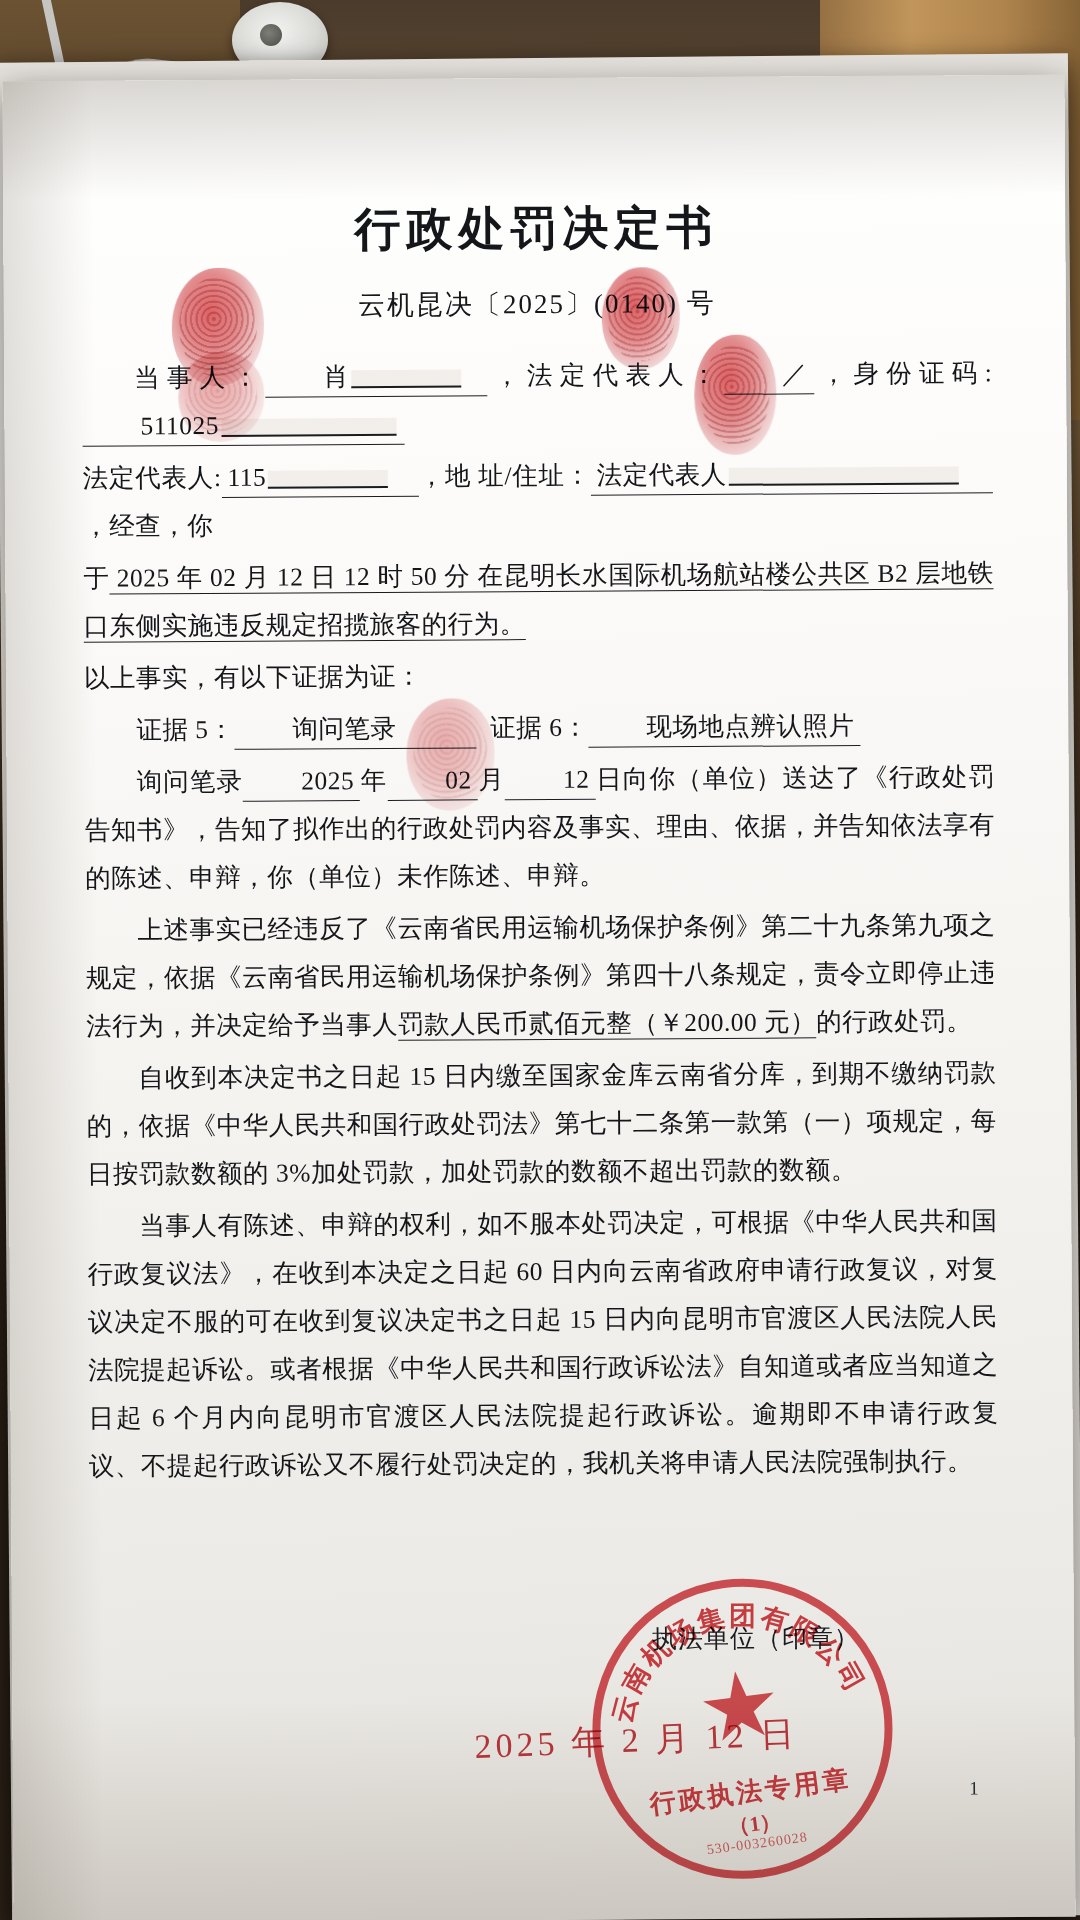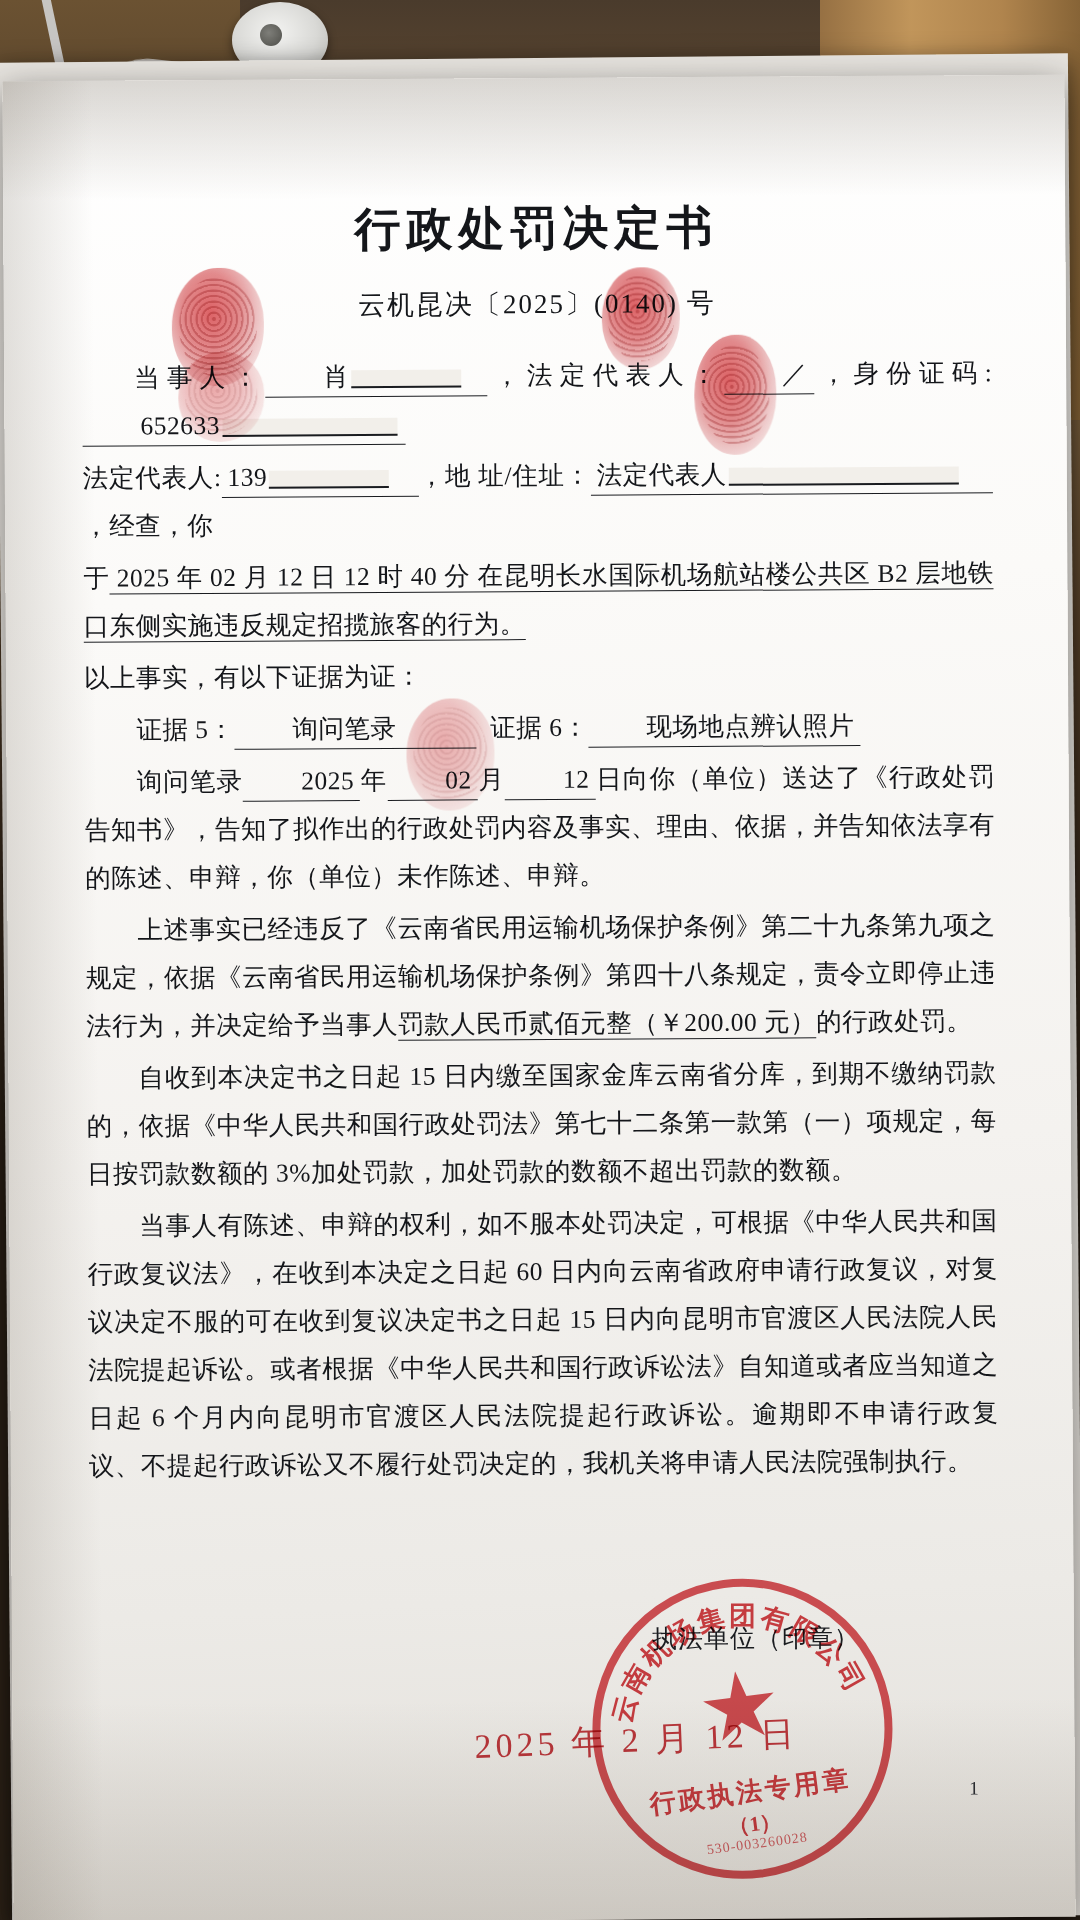--- a/index.html
+++ b/index.html
@@ -267,29 +267,29 @@
     <div class="paper-shade-left"></div>
     <div class="paper-shade-bottom"></div>
 
     <div class="doc">
 
       <h1 class="doc-title">行政处罚决定书</h1>
 
       <div class="doc-docnum">云机昆决〔2025〕(0140) 号</div>
 
       <p class="body indent">
-        <span>当事人：</span><span class="u u-wide"><span>肖</span><span class="redact" style="width:110px"></span></span><span>，法定代表人：</span><span class="u u-sm">／</span><span>，身份证码:</span><span class="u" style="min-width:260px"><span>652633</span><span class="redact" style="width:175px"></span></span>
+        <span>当事人：</span><span class="u u-wide"><span>肖</span><span class="redact" style="width:110px"></span></span><span>，法定代表人：</span><span class="u u-sm">／</span><span>，身份证码:</span><span class="u" style="min-width:260px"><span>511025</span><span class="redact" style="width:175px"></span></span>
       </p>
 
       <p class="body">
-        <span>法定代表人:</span><span class="u" style="min-width:185px"><span>139</span><span class="redact" style="width:120px"></span></span><span>，地 址/住址：</span><span class="u" style="min-width:390px"><span>法定代表人</span><span class="redact" style="width:230px"></span></span><span>，经查，你</span>
+        <span>法定代表人:</span><span class="u" style="min-width:185px"><span>115</span><span class="redact" style="width:120px"></span></span><span>，地 址/住址：</span><span class="u" style="min-width:390px"><span>法定代表人</span><span class="redact" style="width:230px"></span></span><span>，经查，你</span>
       </p>
 
       <p class="body">
-        <span>于</span><span class="ul-run">&nbsp;<span>2025</span>&nbsp;<span>年</span>&nbsp;<span>02</span>&nbsp;<span>月</span>&nbsp;<span>12</span>&nbsp;<span>日</span>&nbsp;<span>12</span>&nbsp;<span>时</span>&nbsp;<span>40</span>&nbsp;<span>分</span>&nbsp;<span>在昆明长水国际机场航站楼公共区 B2 层地铁口东侧实施违反规定招揽旅客的行为。</span></span>
+        <span>于</span><span class="ul-run">&nbsp;<span>2025</span>&nbsp;<span>年</span>&nbsp;<span>02</span>&nbsp;<span>月</span>&nbsp;<span>12</span>&nbsp;<span>日</span>&nbsp;<span>12</span>&nbsp;<span>时</span>&nbsp;<span>50</span>&nbsp;<span>分</span>&nbsp;<span>在昆明长水国际机场航站楼公共区 B2 层地铁口东侧实施违反规定招揽旅客的行为。</span></span>
       </p>
 
       <p class="body">
         <span>以上事实，有以下证据为证：</span>
       </p>
 
       <p class="body indent">
         <span>证据 5：</span><span class="u" style="min-width:230px">询问笔录</span>&nbsp;&nbsp;<span>证据 6：</span><span class="u" style="min-width:260px">现场地点辨认照片</span>
       </p>
 

